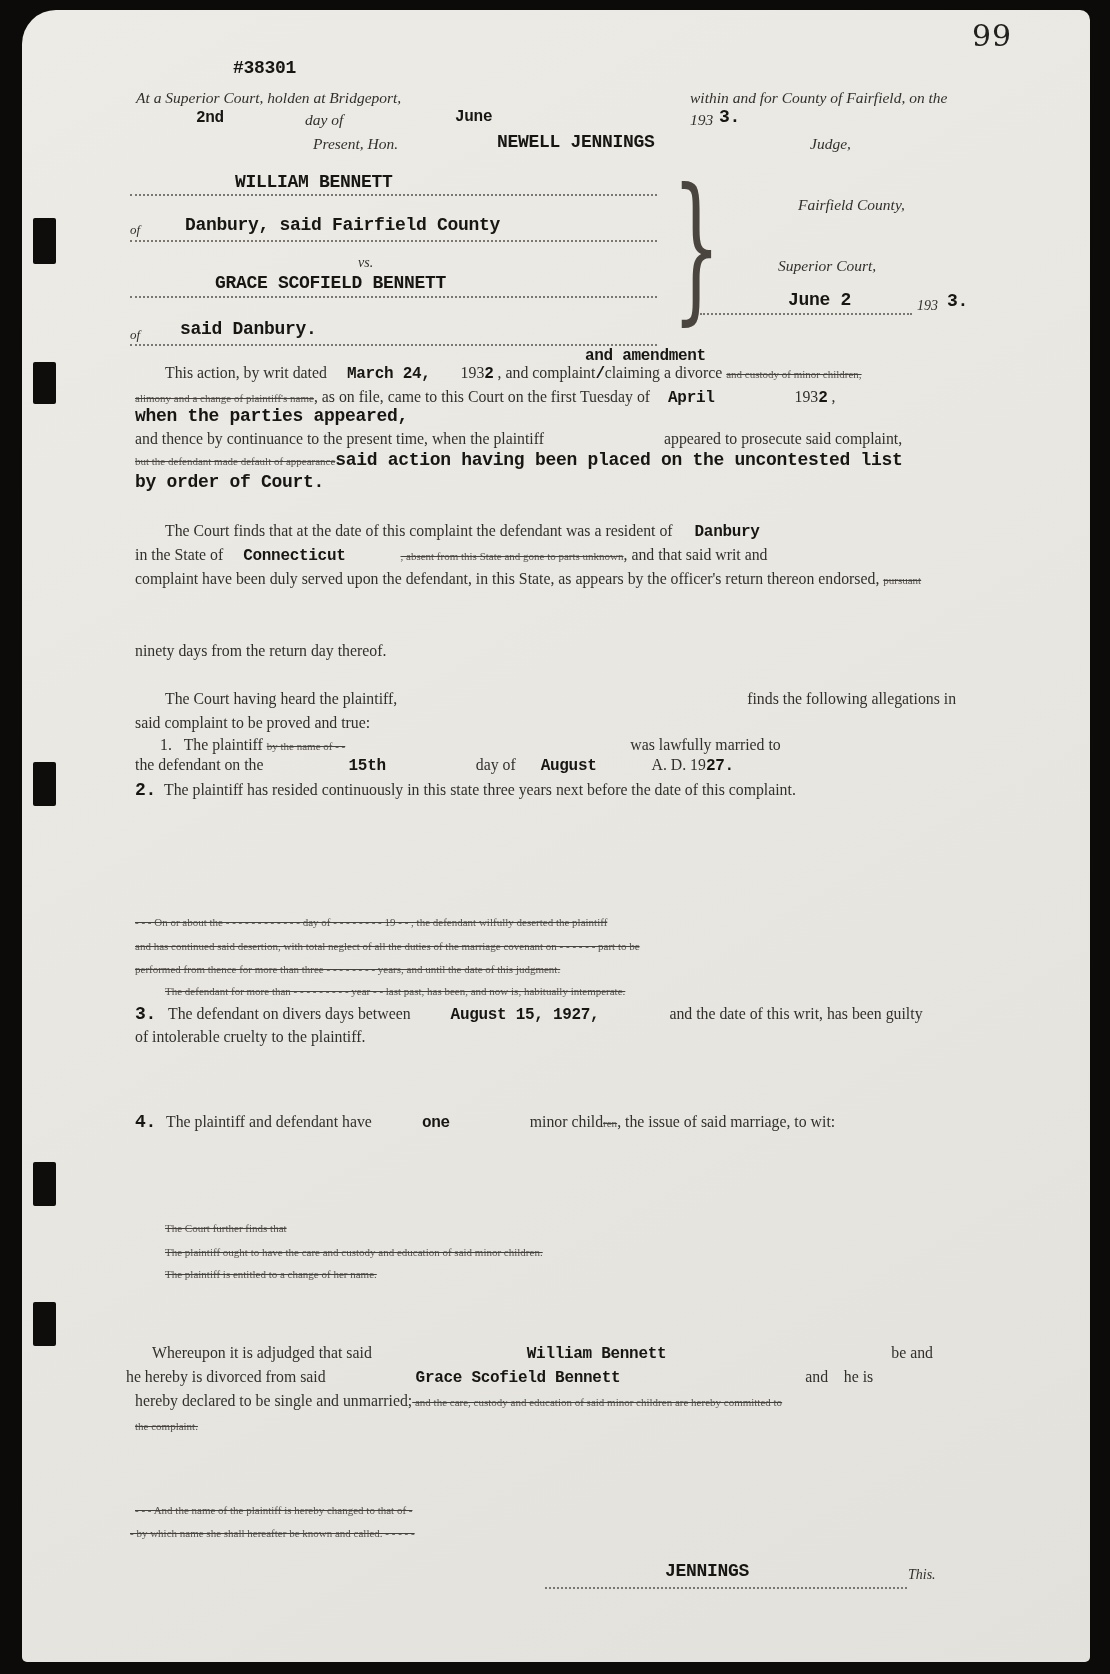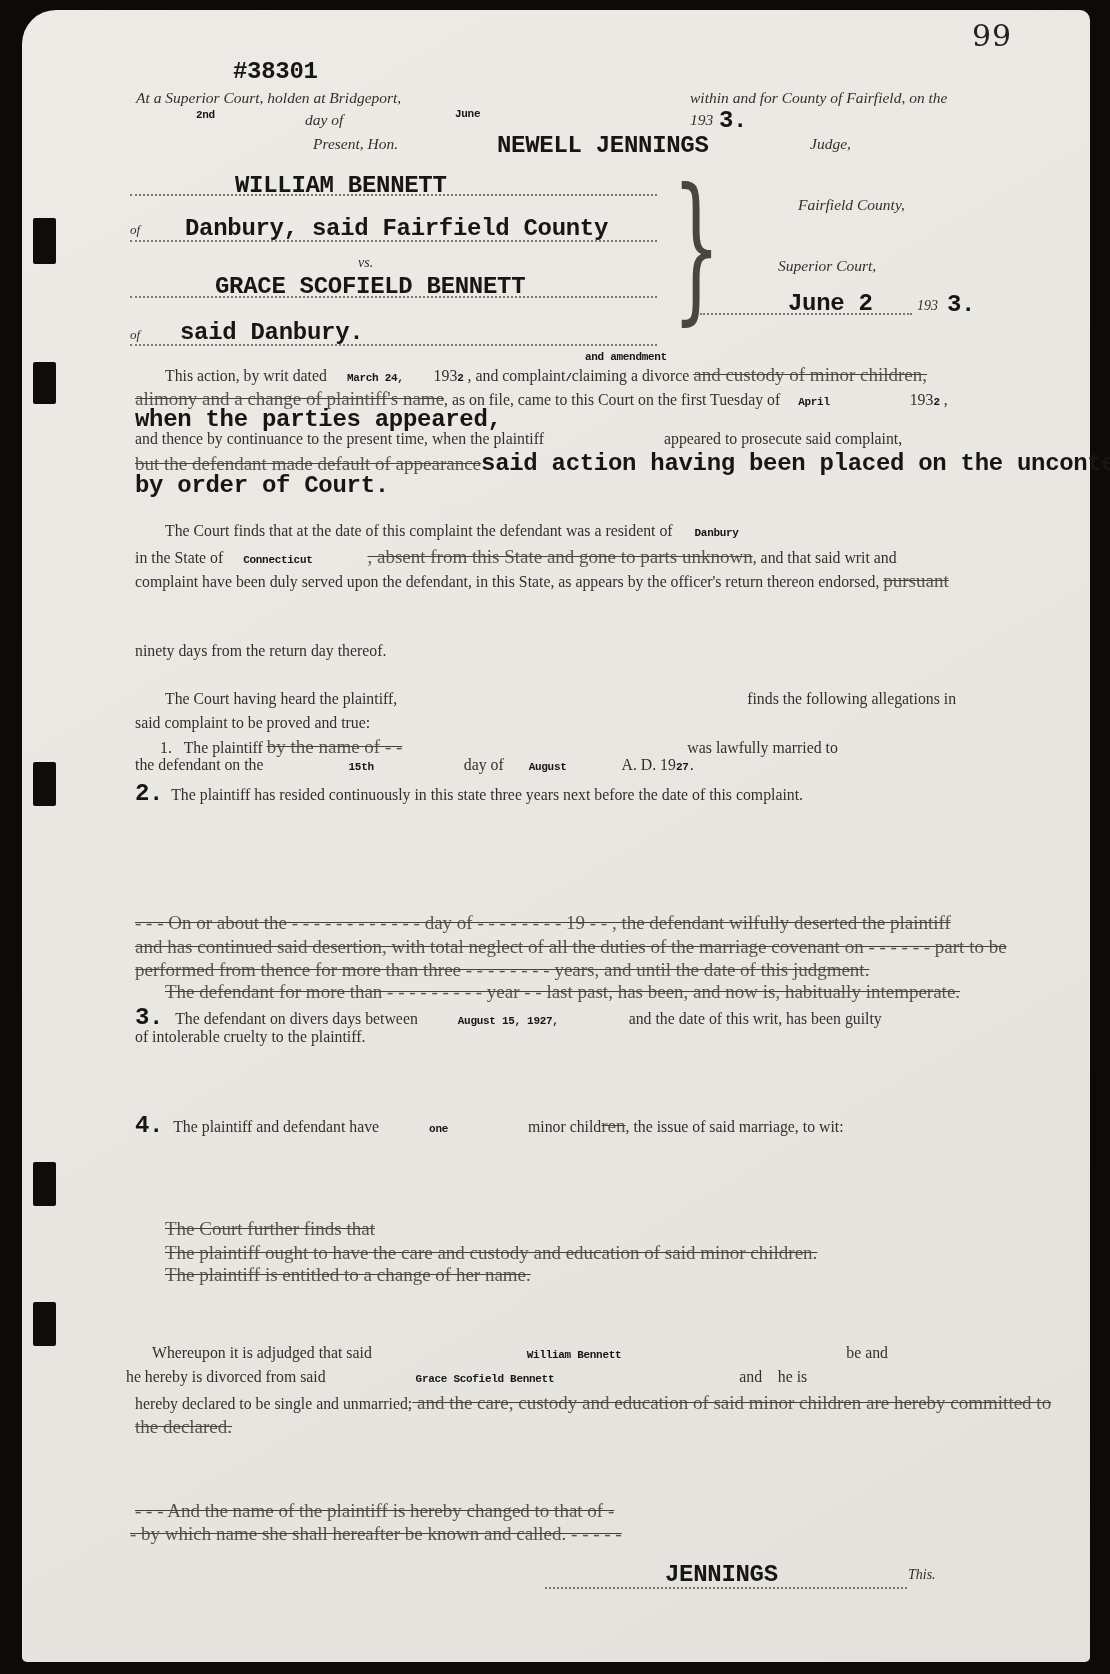--- a/index.html
+++ b/index.html
@@ -12,25 +12,25 @@
     position:absolute;left:22px;top:10px;width:1068px;height:1652px;
     background:linear-gradient(150deg,#edebe6 0%,var(--paper,#e9e7e2) 45%,#e3e1db 100%);
     border-radius:34px 10px 5px 5px;
   }
   .abs{position:absolute;white-space:nowrap}
   .line{position:absolute;white-space:nowrap;font-size:15.8px;color:var(--ink-printed,#33302c)}
   .printed{font-family:"Liberation Serif",serif;color:var(--ink-printed,#33302c)}
   .italic{font-style:italic}
   .typed{
     font-family:"Liberation Mono",monospace;font-weight:700;
-    color:var(--ink-typed,#171613);letter-spacing:-0.3px;font-size:11px;
+    color:var(--ink-typed,#171613);letter-spacing:-0.3px;font-size:16px;
   }
-  .typed.big{font-size:24px}
+  .typed.big{font-size:18px}
   .struck{
-    font-family:"Liberation Serif",serif;font-size:19px;
+    font-family:"Liberation Serif",serif;font-size:11px;
     color:var(--ink-struck,#56524c);
     text-decoration:line-through;text-decoration-color:#45413c;
   }
   .gap{display:inline-block;height:1px;vertical-align:baseline}
   .dotline{position:absolute;height:1px;border-bottom:2px dotted #7c776e}
   .of-label{font-size:13px;color:var(--ink-printed,#33302c)}
   .small-italic{font-size:14px}
   .hdr{font-size:15.5px}
   .pagenum{font-family:"DejaVu Serif",serif;font-size:30px;color:#22211f;letter-spacing:1px}
   .brace{
@@ -115,21 +115,21 @@
 
   <div class="line" style="left:113px;top:1102px"><span class="typed big">4.</span><span class="gap" style="width: 10px;"></span><span class="printed">The plaintiff and defendant have</span><span class="gap" style="width: 50px;"></span><span class="typed">one</span><span class="gap" style="width: 80px;"></span><span class="printed">minor child</span><span class="struck">ren</span><span class="printed">, the issue of said marriage, to wit:</span></div>
 
   <div class="line" style="left:143px;top:1208px"><span class="struck">The Court further finds that</span></div>
   <div class="line" style="left:143px;top:1232px"><span class="struck">The plaintiff ought to have the care and custody and education of said minor children.</span></div>
   <div class="line" style="left:143px;top:1254px"><span class="struck">The plaintiff is entitled to a change of her name.</span></div>
 
   <div class="line" style="left:130px;top:1334px"><span class="printed">Whereupon it is adjudged that said</span><span class="gap" style="width: 155px;"></span><span class="typed">William Bennett</span><span class="gap" style="width: 225px;"></span><span class="printed">be and</span></div>
   <div class="line" style="left:104px;top:1358px"><span class="printed">he hereby is divorced from said</span><span class="gap" style="width: 90px;"></span><span class="typed">Grace Scofield Bennett</span><span class="gap" style="width: 185px;"></span><span class="printed">and&nbsp;&nbsp;&nbsp;&nbsp;he is</span></div>
   <div class="line" style="left:113px;top:1382px"><span class="printed">hereby declared to be single and unmarried;</span><span class="struck"> and the care, custody and education of said minor children are hereby committed to</span></div>
-  <div class="line" style="left:113px;top:1406px"><span class="struck">the declared.</span></div>
+  <div class="line" style="left:113px;top:1406px"><span class="struck">the complaint.</span></div>
 
   <div class="line" style="left:113px;top:1490px"><span class="struck">- - - And the name of the plaintiff is hereby changed to that of -</span></div>
   <div class="line" style="left:108px;top:1513px"><span class="struck">- by which name she shall hereafter be known and called. - - - - -</span></div>
 
   <span class="abs typed big" style="left:643px;top:1551px">JENNINGS</span>
   <div class="dotline" style="left:523px;top:1576px;width:362px"></div>
   <span class="abs printed italic small-italic" style="left:886px;top:1557px">This.</span>
 
 </div>
 

